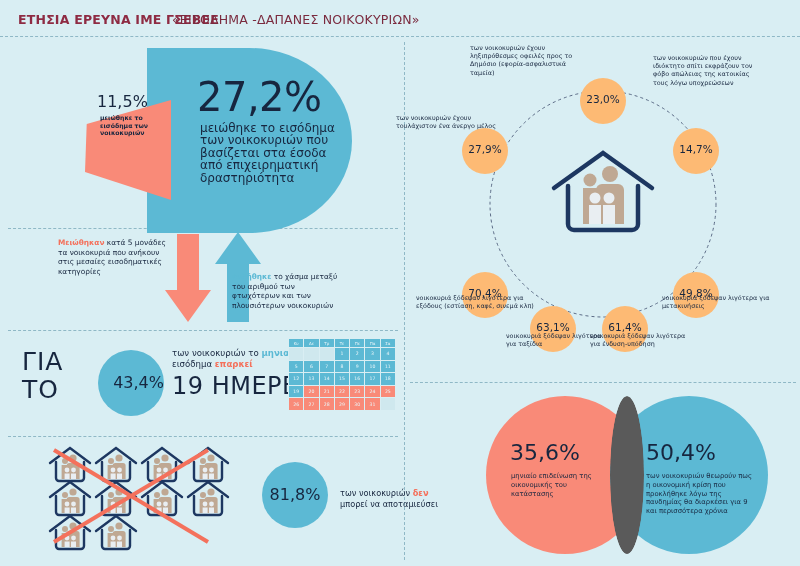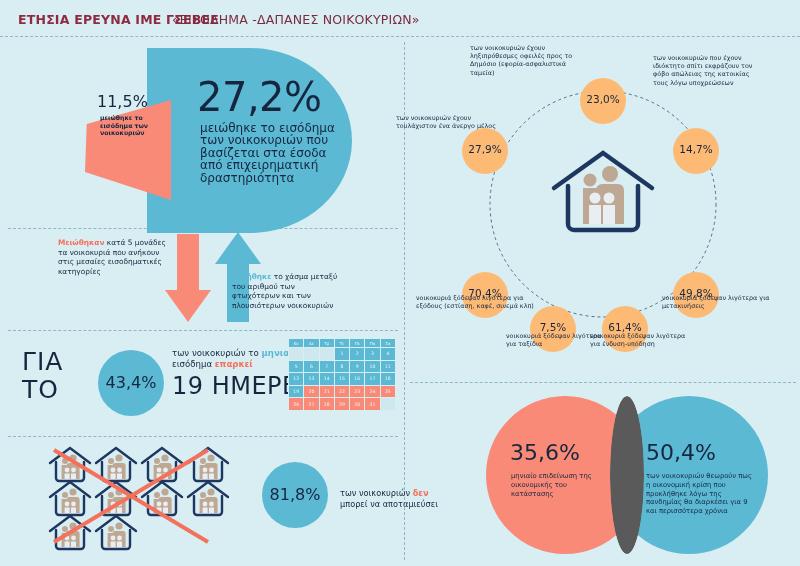--- a/index.html
+++ b/index.html
@@ -54,21 +54,21 @@
   .arrow-down{left:165px;top:234px;width:46px;height:88px;}
   .arrow-up{left:215px;top:232px;width:46px;height:90px;}
   .txt-dec{left:58px;top:238px;width:112px;font-size:7.4px;line-height:9.6px;color:#17263f;}
   .txt-inc{left:232px;top:272px;width:112px;font-size:7.4px;line-height:9.6px;color:#17263f;}
   .w-red{color:#f4715c;font-weight:bold;}
   .w-blue{color:#5cb9d4;font-weight:bold;}
 
   
   .gia{left:22px;top:348px;font-size:25px;line-height:28px;color:#17263f;letter-spacing:1px;}
   .circ434{left:98px;top:350px;width:66px;height:66px;border-radius:50%;background:#5cb9d4;}
-  .circ434 span{position:absolute;left:0;right:0;top:23px;text-align:center;font-size:16px;color:#17263f;}
+  .circ434 span{position:absolute;left:0;right:0;top:23px;text-align:right;font-size:16px;color:#17263f;}
   .cal-lead{left:172px;top:348px;width:160px;font-size:8.6px;line-height:11px;color:#17263f;}
   .cal-big{left:172px;top:372px;font-size:24px;color:#17263f;letter-spacing:.5px;}
   .calendar{left:288px;top:338px;width:108px;height:84px;}
   .calendar table{border-collapse:collapse;width:108px;}
   .calendar td,.calendar th{width:15.4px;height:11.6px;font-size:4.6px;text-align:center;
     color:#eaf6f9;font-weight:normal;border:0.6px solid #d9eef3;padding:0;}
   .calendar th{background:#5cb9d4;height:8px;font-size:4px;}
   .c-blue{background:#5cb9d4;}
   .c-red{background:#f98a78;}
   .c-pale{background:#cfe8ee;}
@@ -371,21 +371,21 @@
         <div class="clab" style="left: 243px; top: 10px; width: 112px; text-align: left;">των νοικοκυριών που έχουν ιδιόκτητο σπίτι εκφράζουν τον φόβο απώλειας της κατοικίας τους λόγω υποχρεώσεων</div>
         <div class="bub" style="left: 263px; top: 228px;">
           <span>49,8%</span>
         </div>
         <div class="clab" style="left: 252px; top: 250px; width: 110px; text-align: left;">νοικοκυριά ξόδεψαν λιγότερα για μετακινήσεις</div>
         <div class="bub" style="left: 192px; top: 262px;">
           <span>61,4%</span>
         </div>
         <div class="clab" style="left: 180px; top: 288px; width: 96px; text-align: left;">νοικοκυριά ξόδεψαν λιγότερα για ένδυση-υπόδηση</div>
         <div class="bub" style="left: 120px; top: 262px;">
-          <span>7,5%</span>
+          <span>63,1%</span>
         </div>
         <div class="clab" style="left: 96px; top: 288px; width: 96px; text-align: left;">νοικοκυριά ξόδεψαν λιγότερα για ταξίδια</div>
         <div class="bub" style="left: 52px; top: 228px;">
           <span>70,4%</span>
         </div>
         <div class="clab" style="left: 6px; top: 250px; width: 118px; text-align: left;">νοικοκυριά ξόδεψαν λιγότερα για εξόδους (εστίαση, καφέ, σινεμά κλπ)</div>
         <div class="bub" style="left: 52px; top: 84px;">
           <span>27,9%</span>
         </div>
         <div class="clab" style="left: -14px; top: 70px; width: 104px; text-align: left;">των νοικοκυριών έχουν τουλάχιστον ένα άνεργο μέλος</div>

